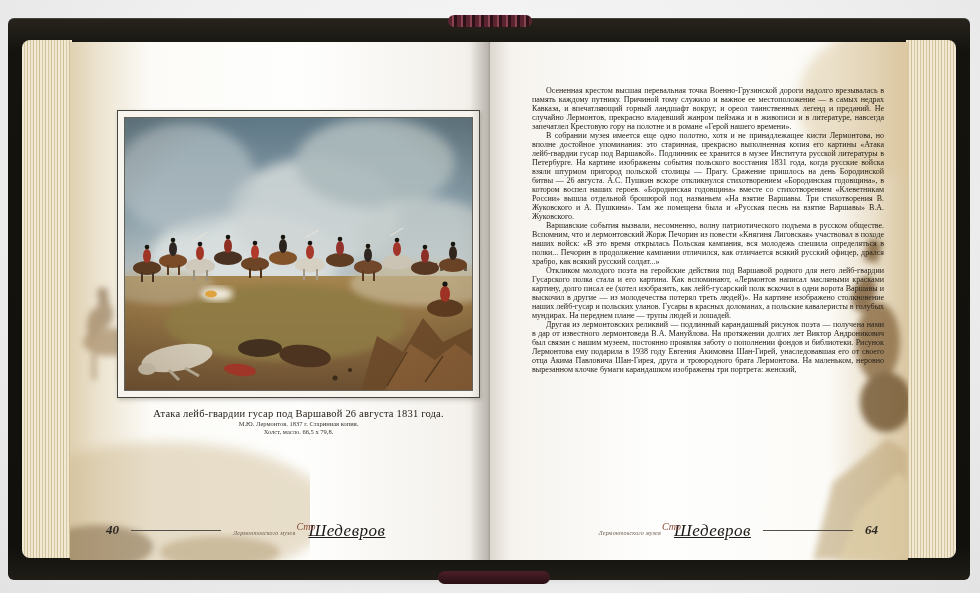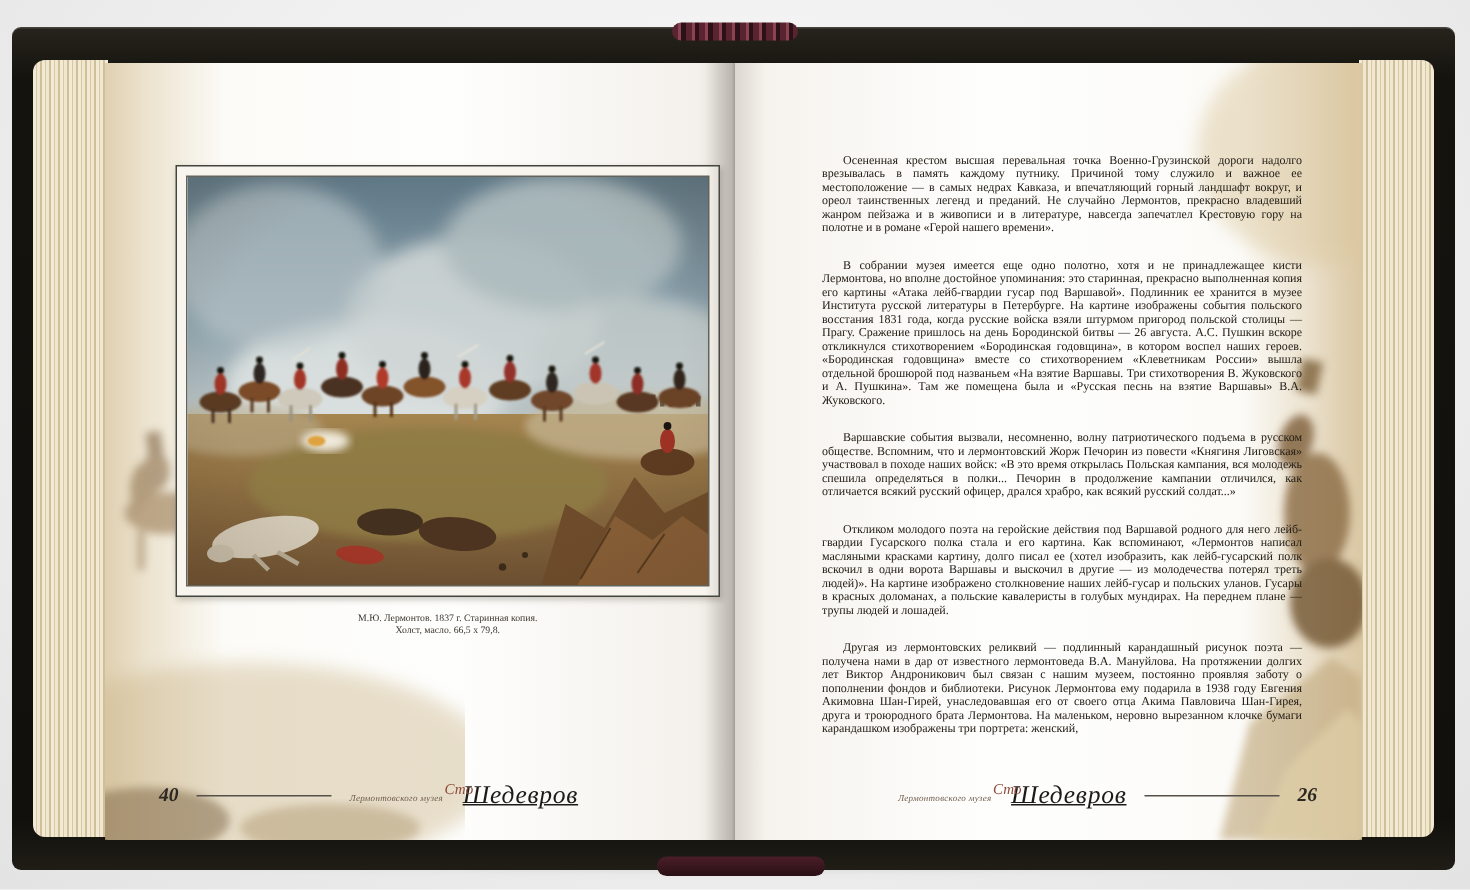--- a/index.html
+++ b/index.html
@@ -38,21 +38,21 @@
   .painting-inner{width:100%;height:100%;border:1px solid #63635c;box-sizing:border-box;}
   .painting-inner svg{display:block;width:100%;height:100%;}
 
   .caption{position:absolute;left:47px;top:366px;width:363px;text-align:center;color:#27211a;}
   .caption .t1{font-size:10.5px;letter-spacing:.2px;}
   .caption .t2,.caption .t3{font-size:6.5px;color:#3a332a;margin-top:1px;}
 
   
   .textcol{position:absolute;left:42px;top:44px;width:352px;color:#262018;
     font-size:8px;line-height:9px;text-align:justify;}
-  .textcol p{margin:16px;text-indent:14px;}
+  .textcol p{margin:0;text-indent:14px;}
 
   
   .footer{position:absolute;bottom:18px;left:0;right:0;height:24px;display:flex;align-items:center;}
   .footer.fl{justify-content:flex-start;padding-left:36px;}
   .footer.fr{justify-content:flex-end;padding-right:30px;}
   .pagenum{font-style:italic;font-weight:bold;font-size:13px;color:#2b2722;}
   .rule{display:inline-block;width:90px;height:1px;background:#55504a;margin:0 12px;}
   .logo{position:relative;white-space:nowrap;display:inline-block;line-height:1;}
   .logo .sm{font-size:6px;font-style:italic;color:#6e5d4c;letter-spacing:.2px;margin-right:-3px;vertical-align:1px;}
   .logo .sto{font-style:italic;font-size:10px;color:#8d4a3a;position:relative;top:-6px;margin-right:-11px;z-index:2;}
@@ -241,20 +241,21 @@
           <polygon points="260,272 285,226 310,242 330,226 347,238 347,272" fill="#8a6138" opacity=".9"></polygon>
           <path d="M262 268 l20 -34 M300 264 l18 -26" stroke="#4a3119" stroke-width="1.4" opacity=".8"></path>
           <circle cx="210" cy="260" r="2.5" fill="#3a2a18"></circle>
             <circle cx="225" cy="252" r="2" fill="#3a2a18"></circle>
           <rect x="0" y="0" width="347" height="272" fill="url(#vig)"></rect>
         </svg>
       </div>
     </figure>
 
     <div class="caption">
+      <div class="t1">Атака лейб-гвардии гусар под Варшавой 26 августа 1831 года.</div>
       <div class="t2">М.Ю. Лермонтов. 1837 г. Старинная копия.</div>
       <div class="t3">Холст, масло. 66,5 х 79,8.</div>
     </div>
 
     <div class="footer fl">
       <span class="pagenum">40</span>
       <span class="rule"></span>
       <span class="logo">
         <span class="sm">Лермонтовского музея</span>
         <span class="sto">Сто</span>
@@ -300,16 +301,16 @@
       <p>Другая из лермонтовских реликвий — подлинный карандашный рисунок поэта — получена нами в дар от известного лермонтоведа В.А. Мануйлова. На протяжении долгих лет Виктор Андроникович был связан с нашим музеем, постоянно проявляя заботу о пополнении фондов и библиотеки. Рисунок Лермонтова ему подарила в 1938 году Евгения Акимовна Шан-Гирей, унаследовавшая его от своего отца Акима Павловича Шан-Гирея, друга и троюродного брата Лермонтова. На маленьком, неровно вырезанном клочке бумаги карандашком изображены три портрета: женский,</p>
     </div>
 
     <div class="footer fr">
       <span class="logo">
         <span class="sm">Лермонтовского музея</span>
         <span class="sto">Сто</span>
         <span class="shed">Шедевров</span>
       </span>
       <span class="rule"></span>
-      <span class="pagenum">26</span>
+      <span class="pagenum">64</span>
     </div>
   </div>
 </div>
 
 </body></html>

